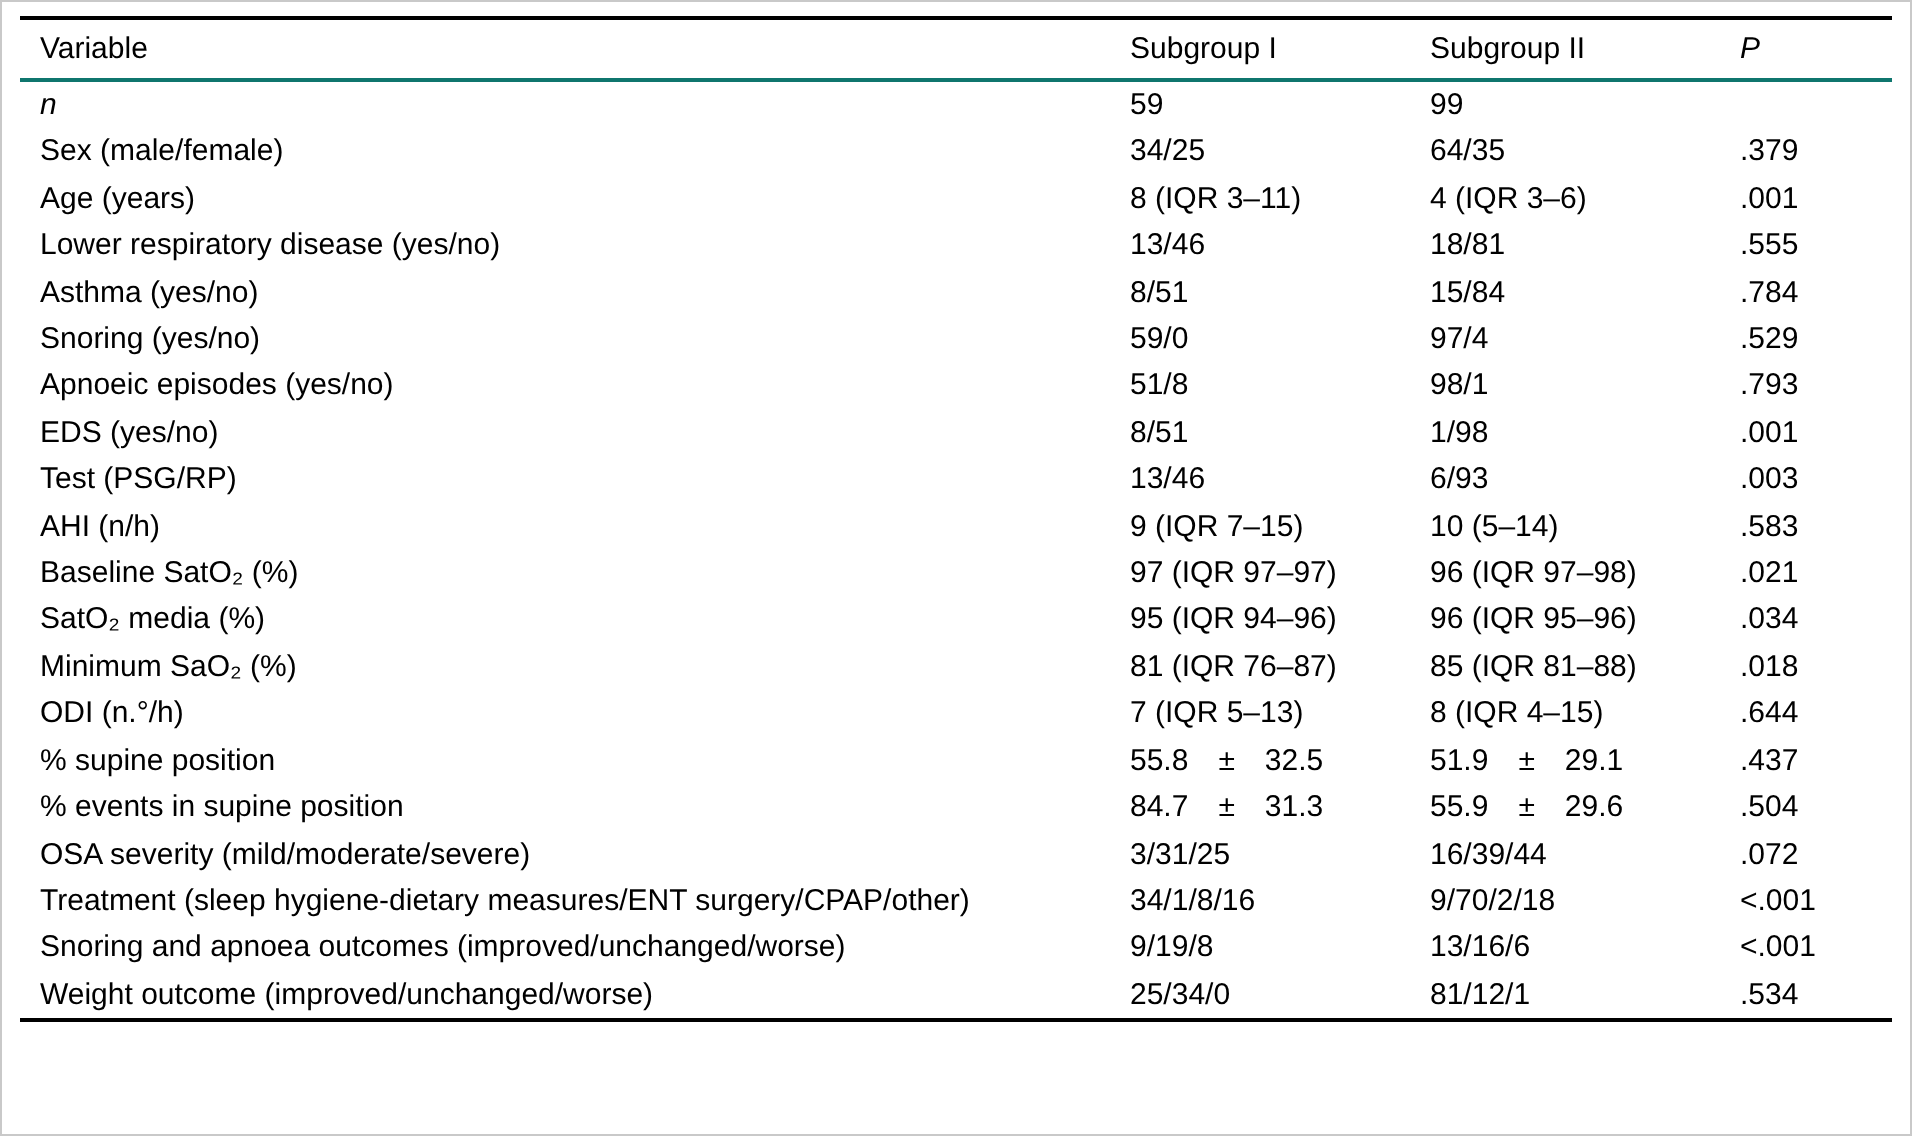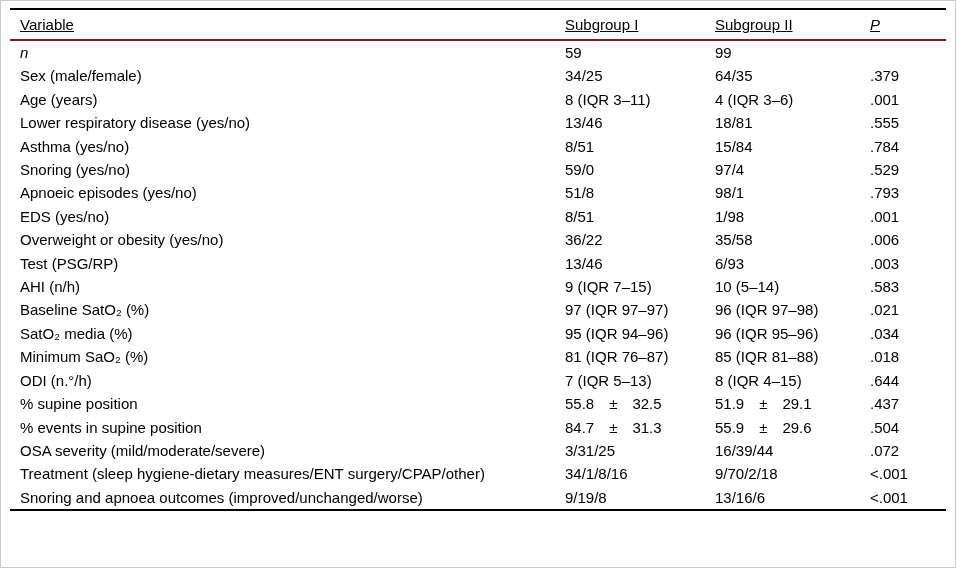--- a/index.html
+++ b/index.html
@@ -28,24 +28,23 @@
     font-size: 15px;
   }
   table.stat-table col.c-variable  { width: 545px; }
   table.stat-table col.c-subgroup1 { width: 150px; }
   table.stat-table col.c-subgroup2 { width: 155px; }
   table.stat-table col.c-p         { width: 86px;  }
   table.stat-table th {
     font-weight: 400;
     text-align: left;
     padding: 6px 0 6px 10px;
-    border-bottom: 2px solid #7f1d1d;
+    border-bottom: 2px solid #0f766e;
     white-space: nowrap;
     overflow: hidden;
-    text-decoration: underline;
   }
   table.stat-table td {
     padding: 0 0 0 10px;
     height: 23.4px;
     line-height: 23.4px;
     white-space: nowrap;
     overflow: hidden;
     vertical-align: middle;
   }
   .italic { font-style: italic; }
@@ -112,26 +111,20 @@
           <td>98/1</td>
           <td>.793</td>
         </tr>
         <tr>
           <td>EDS (yes/no)</td>
           <td>8/51</td>
           <td>1/98</td>
           <td>.001</td>
         </tr>
         <tr>
-          <td>Overweight or obesity (yes/no)</td>
-          <td>36/22</td>
-          <td>35/58</td>
-          <td>.006</td>
-        </tr>
-        <tr>
           <td>Test (PSG/RP)</td>
           <td>13/46</td>
           <td>6/93</td>
           <td>.003</td>
         </tr>
         <tr>
           <td>AHI (n/h)</td>
           <td>9 (IQR 7–15)</td>
           <td>10 (5–14)</td>
           <td>.583</td>
@@ -183,15 +176,21 @@
           <td>34/1/8/16</td>
           <td>9/70/2/18</td>
           <td>&lt;.001</td>
         </tr>
         <tr>
           <td>Snoring and apnoea outcomes (improved/unchanged/worse)</td>
           <td>9/19/8</td>
           <td>13/16/6</td>
           <td>&lt;.001</td>
         </tr>
+        <tr>
+          <td>Weight outcome (improved/unchanged/worse)</td>
+          <td>25/34/0</td>
+          <td>81/12/1</td>
+          <td>.534</td>
+        </tr>
       </tbody>
   </table>
 </div>
 
 </body></html>

